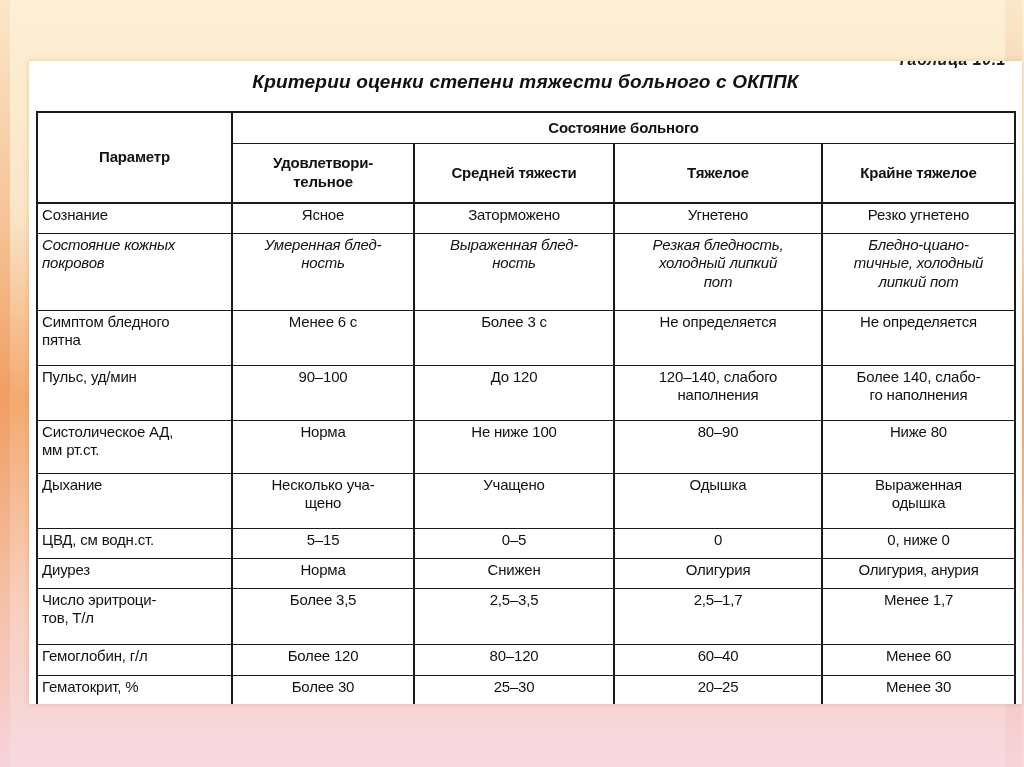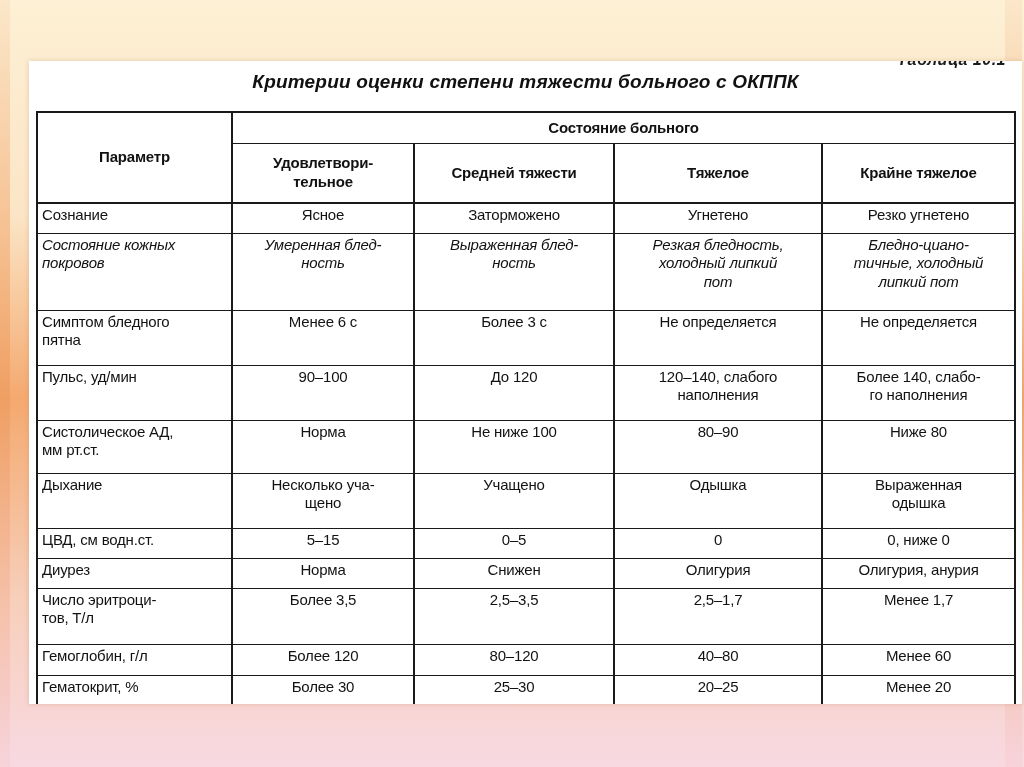--- a/index.html
+++ b/index.html
@@ -231,26 +231,26 @@
 тов, Т/л</td>
           <td class="value-cell">Более 3,5</td>
           <td class="value-cell">2,5–3,5</td>
           <td class="value-cell">2,5–1,7</td>
           <td class="value-cell">Менее 1,7</td>
         </tr>
         <tr style="height: 31px;">
           <td class="param-cell">Гемоглобин, г/л</td>
           <td class="value-cell">Более 120</td>
           <td class="value-cell">80–120</td>
-          <td class="value-cell">40–80</td>
+          <td class="value-cell">60–40</td>
           <td class="value-cell">Менее 60</td>
         </tr>
         <tr style="height: 30px;">
           <td class="param-cell">Гематокрит, %</td>
           <td class="value-cell">Более 30</td>
           <td class="value-cell">25–30</td>
           <td class="value-cell">20–25</td>
-          <td class="value-cell">Менее 20</td>
+          <td class="value-cell">Менее 30</td>
         </tr>
       </tbody>
   </table>
 
 </div>
 
 </body></html>

